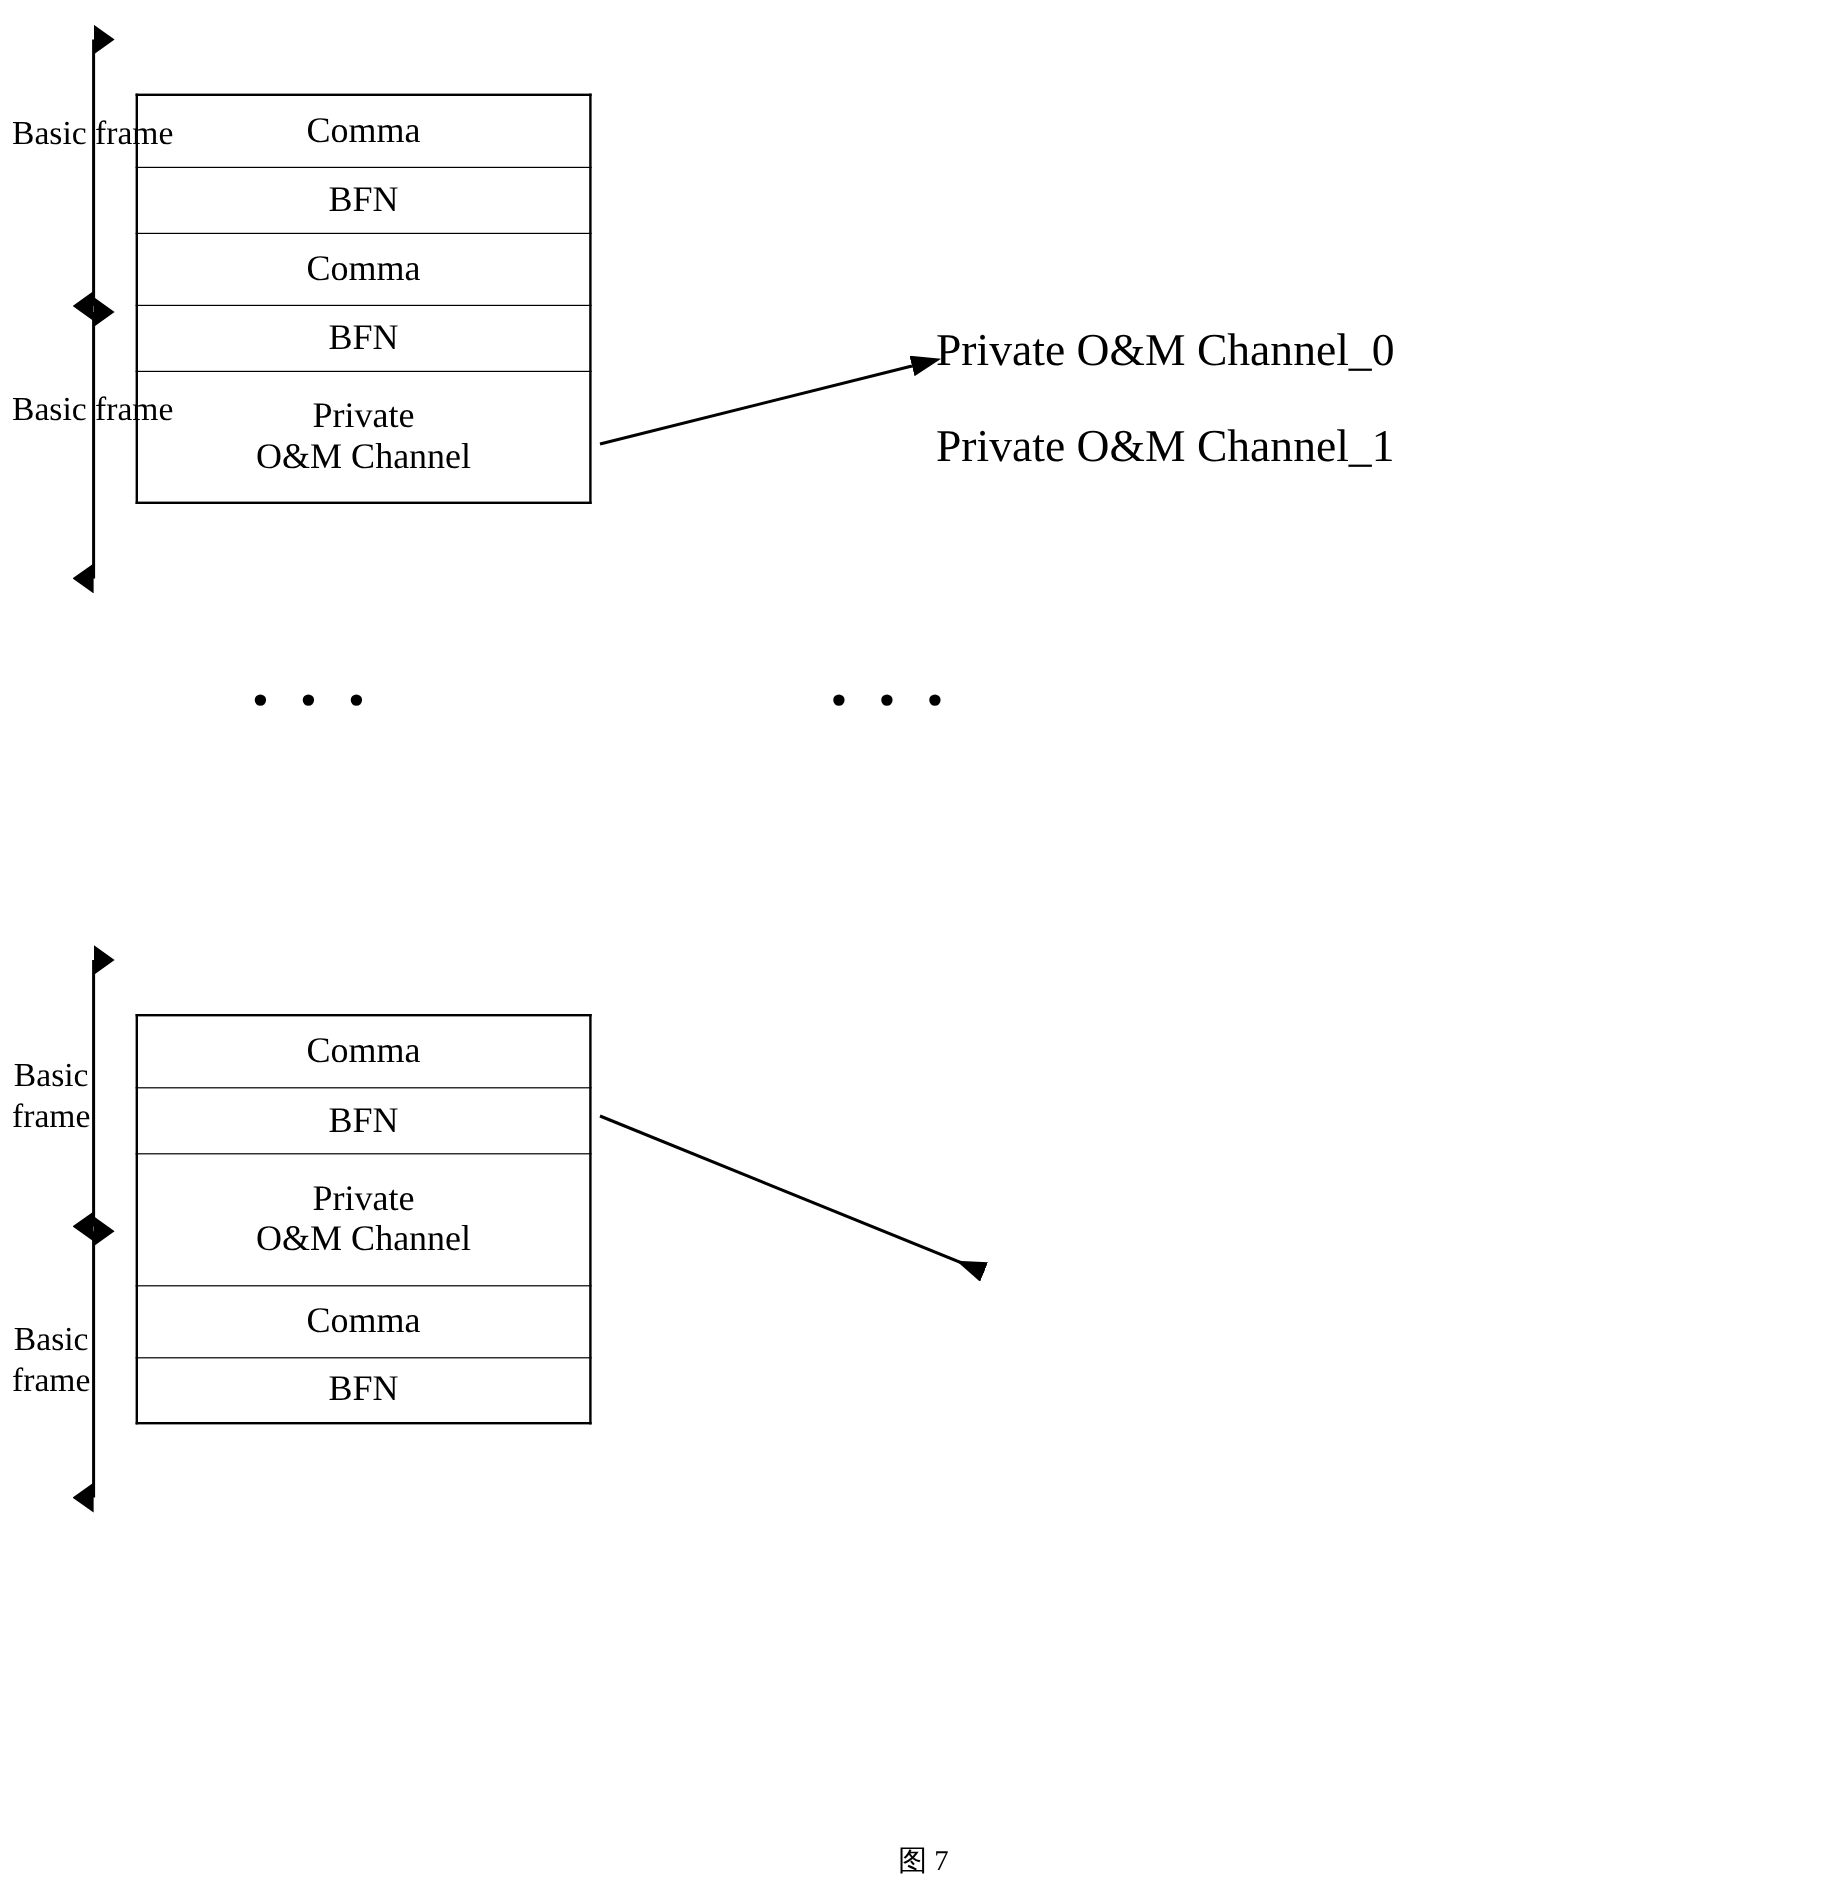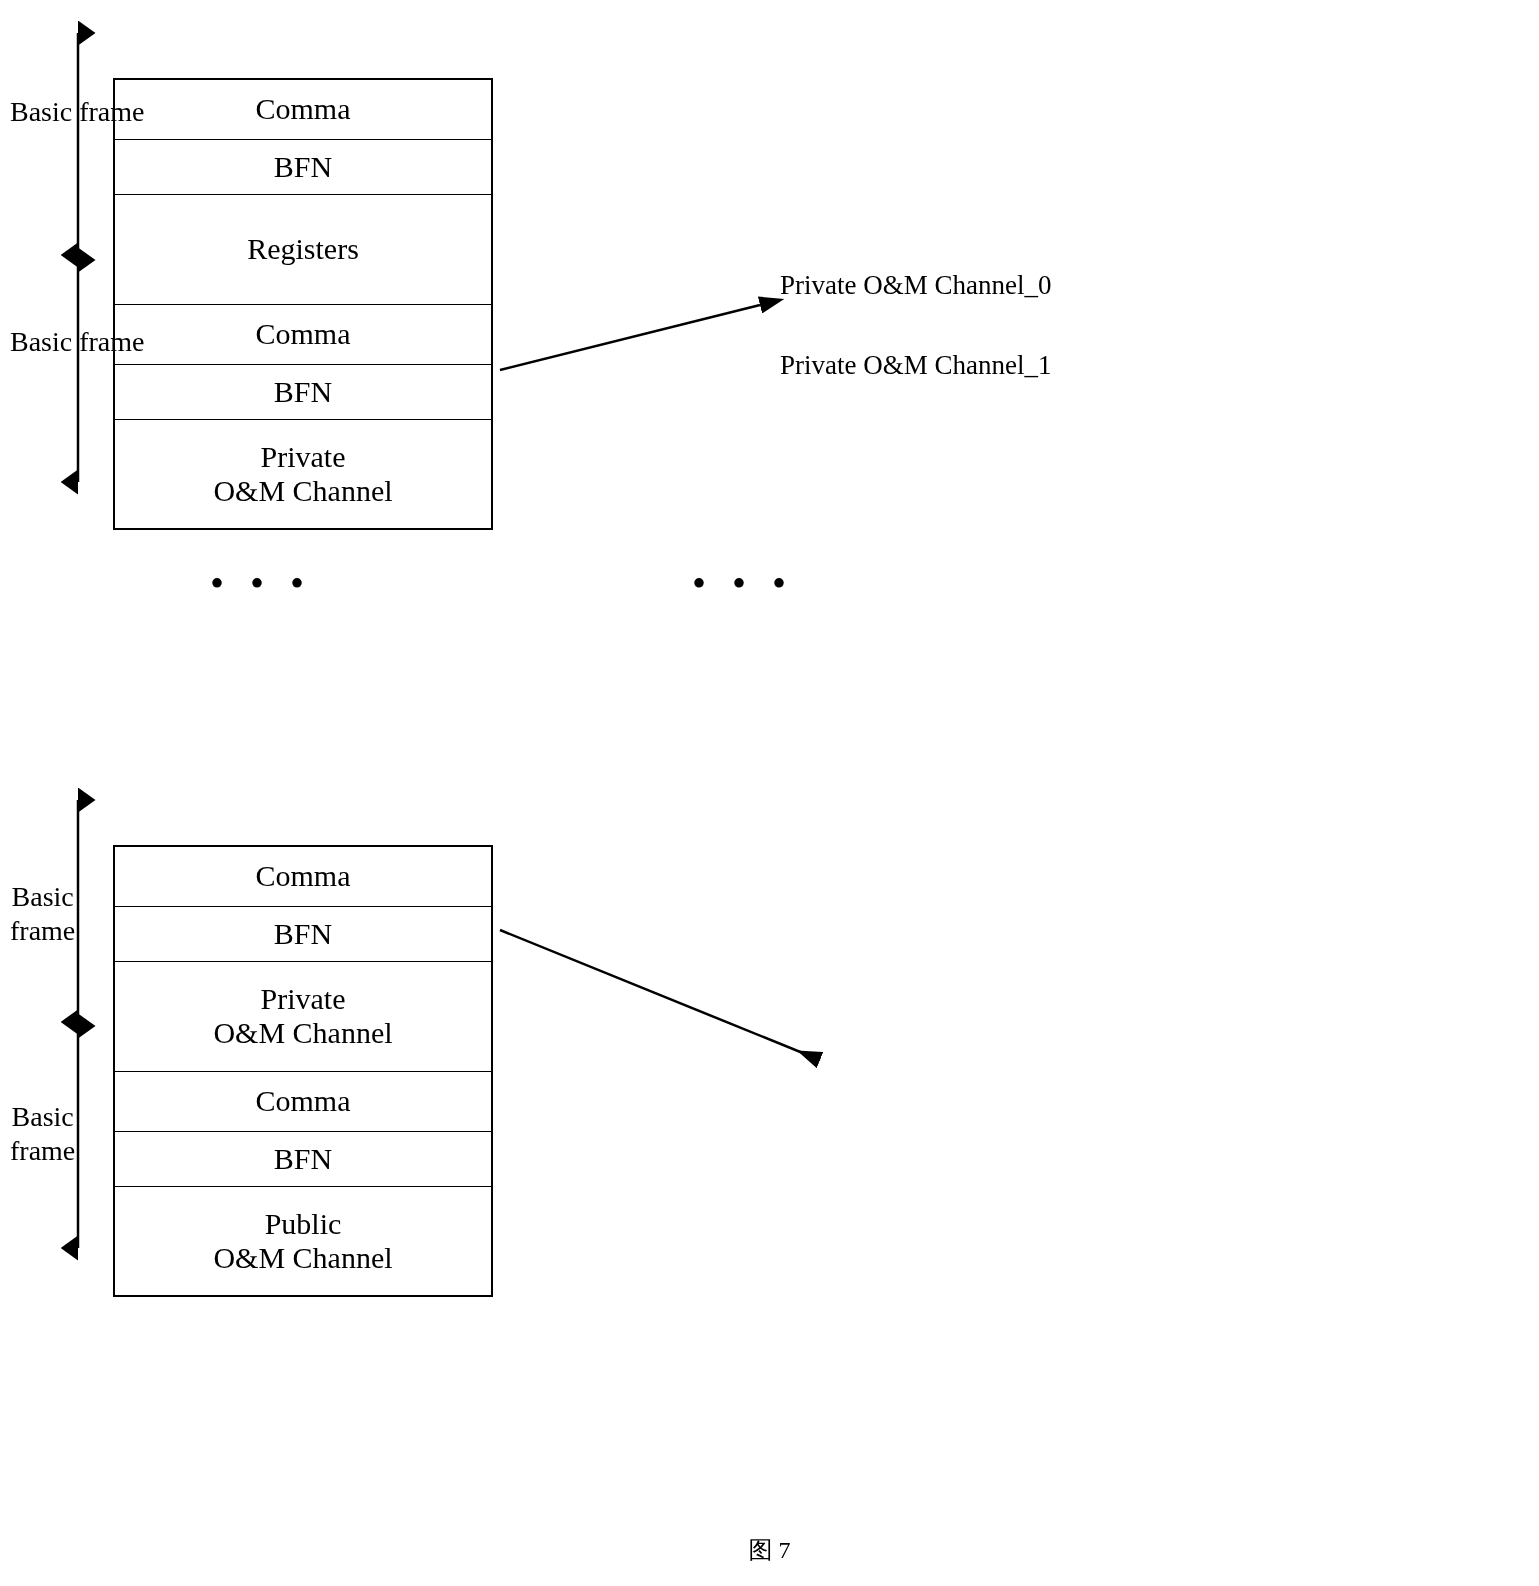--- a/index.html
+++ b/index.html
@@ -47,21 +47,21 @@
       top: 0;
       left: 0;
       width: 1539px;
       height: 1586px;
       pointer-events: none;
     }
 
     
     .channel-label {
       position: absolute;
-      font-size: 27px;
+      font-size: 38px;
       color: #000;
       white-space: nowrap;
     }
 
     
     .dots-label {
       font-size: 40px;
       color: #000;
       letter-spacing: 8px;
     }
@@ -134,25 +134,20 @@
         <td class="cell-comma">
           <span>Comma</span>
         </td>
       </tr>
       <tr>
         <td class="cell-bfn">
           <span>BFN</span>
         </td>
       </tr>
       <tr>
-        <td class="cell-registers">
-          <span>Registers</span>
-        </td>
-      </tr>
-      <tr>
         <td class="cell-comma">
           <span>Comma</span>
         </td>
       </tr>
       <tr>
         <td class="cell-bfn">
           <span>BFN</span>
         </td>
       </tr>
       <tr>
@@ -206,25 +201,20 @@
       <tr>
         <td class="cell-comma">
           <span>Comma</span>
         </td>
       </tr>
       <tr>
         <td class="cell-bfn">
           <span>BFN</span>
         </td>
       </tr>
-      <tr>
-        <td class="cell-public">
-          <span>Public<br>O&amp;M Channel</span>
-        </td>
-      </tr>
     </tbody>
       </table>
   </div>
 
 
   <div class="figure-caption">
     <span>图 7</span>
   </div>
 
 </div>

